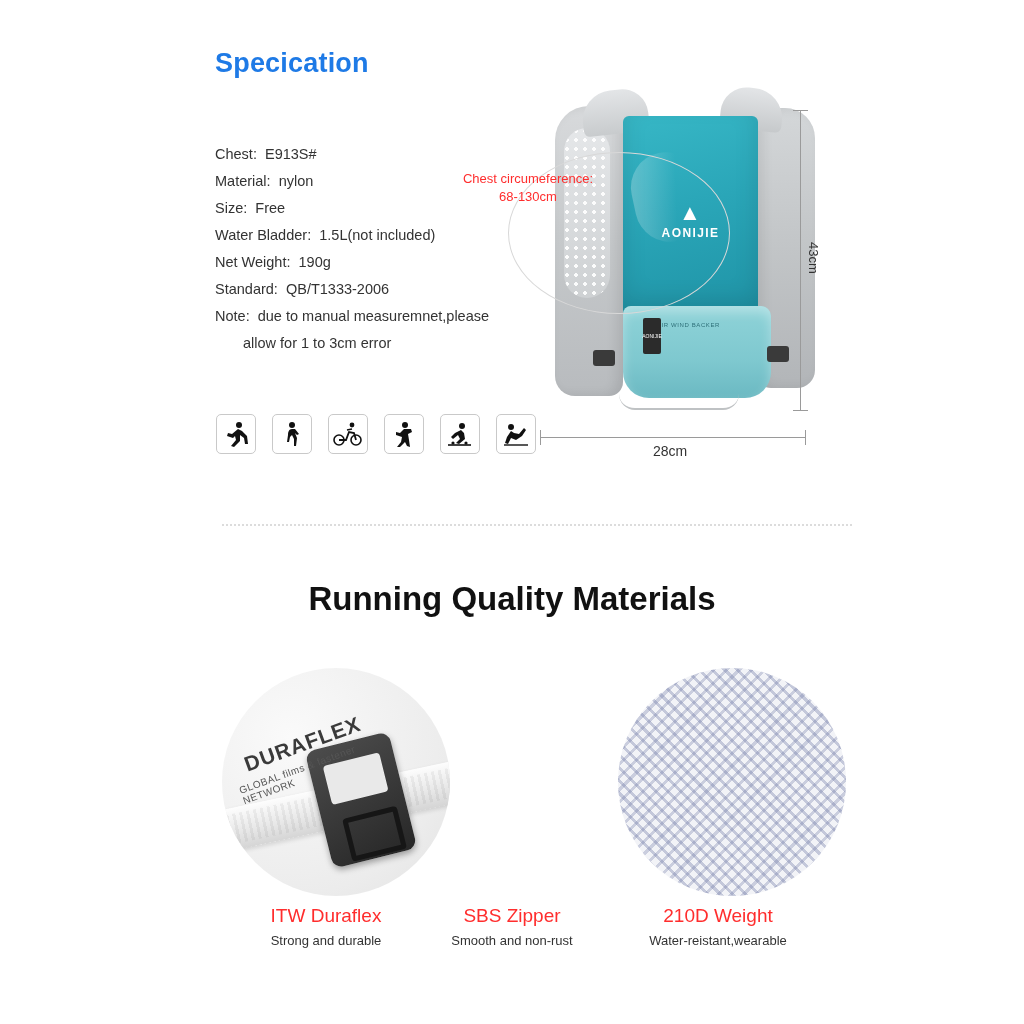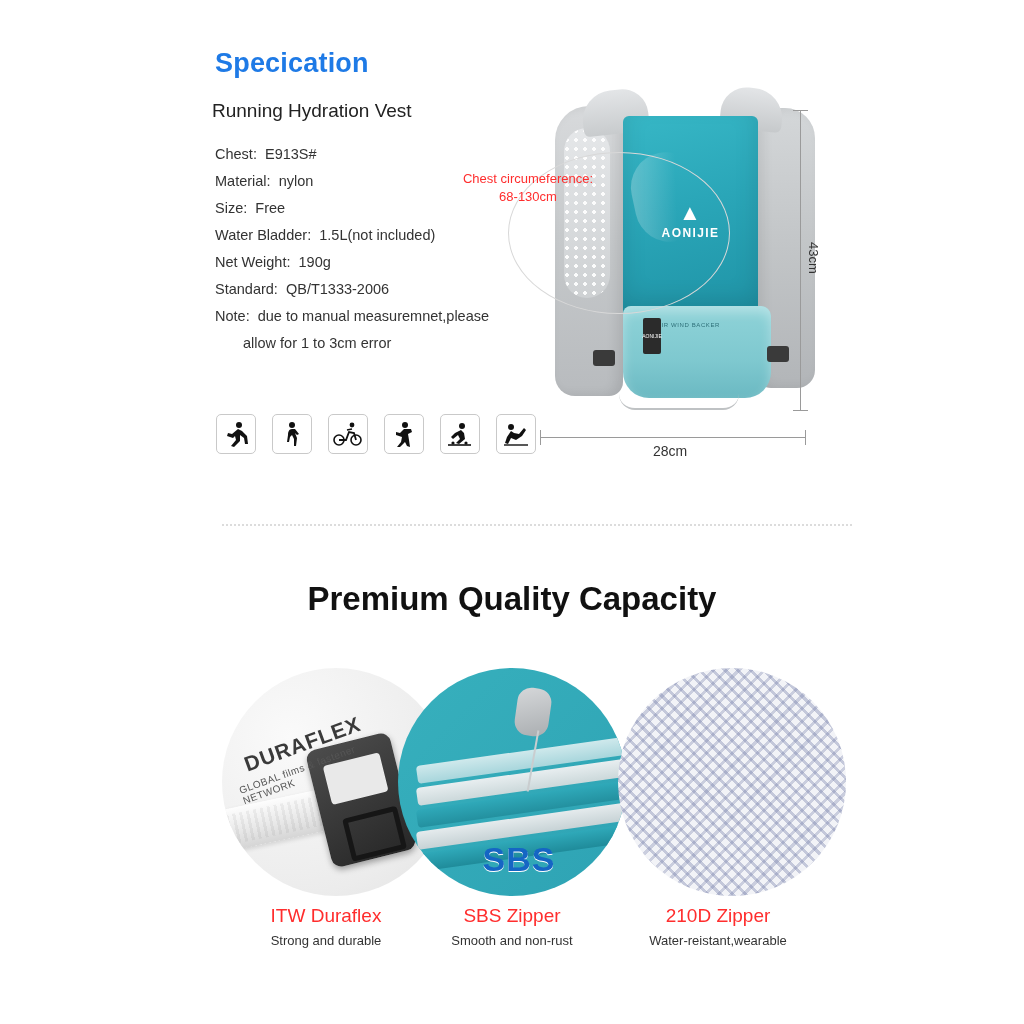--- a/index.html
+++ b/index.html
@@ -244,21 +244,20 @@
   .cap1{left:-6px;}
   .cap2{left:180px;}
   .cap3{left:386px;}
 </style>
 </head>
 <body>
 
 <div class="page">
 
   <div class="spec-title">Specication</div>
-  <div class="product-name">Running Hydration Vest</div>
 
   <div class="spec-list">
     <div class="row">Chest:  E913S#</div>
     <div class="row">Material:  nylon</div>
     <div class="row">Size:  Free</div>
     <div class="row">Water Bladder:  1.5L(not included)</div>
     <div class="row">Net Weight:  190g</div>
     <div class="row">Standard:  QB/T1333-2006</div>
     <div class="row">Note:  due to manual measuremnet,please</div>
     <div class="row spec-note-indent">allow for 1 to 3cm error</div>
@@ -344,52 +343,42 @@
   <div class="dim-v-cap-bot"></div>
   <div class="dim-v-label">43cm</div>
 
   <div class="dim-h-line"></div>
   <div class="dim-h-cap-l"></div>
   <div class="dim-h-cap-r"></div>
   <div class="dim-h-label">28cm</div>
 
   <div class="divider"></div>
 
-  <div class="premium-title">Premium Quality Capacity</div>
+  <div class="premium-title">Running Quality Materials</div>
 
   <div class="circles">
     <div class="circ c1">
       <div class="webbing"></div>
       <div class="buckle-big"></div>
       <div class="duraflex-text">DURAFLEX</div>
       <div class="duraflex-sub">GLOBAL films &amp; fastener NETWORK</div>
     </div>
 
-    <div class="circ c2">
-      <div class="fabric-fold"></div>
-      <div class="fabric-fold fold2"></div>
-      <div class="fabric-fold fold3"></div>
-      <div class="fabric-fold fold4"></div>
-      <div class="fabric-fold fold5"></div>
-      <div class="zip-pull"></div>
-      <div class="zip-cord"></div>
-      <div class="sbs-text">SBS</div>
-    </div>
 
     <div class="circ c3"></div>
   </div>
 
   <div class="captions">
     <div class="cap cap1">
       <div class="t">ITW Duraflex</div>
       <div class="s">Strong and durable</div>
     </div>
     <div class="cap cap2">
       <div class="t">SBS Zipper</div>
       <div class="s">Smooth and non-rust</div>
     </div>
     <div class="cap cap3">
-      <div class="t">210D Zipper</div>
+      <div class="t">210D Weight</div>
       <div class="s">Water-reistant,wearable</div>
     </div>
   </div>
 
 </div>
 
 </body></html>

